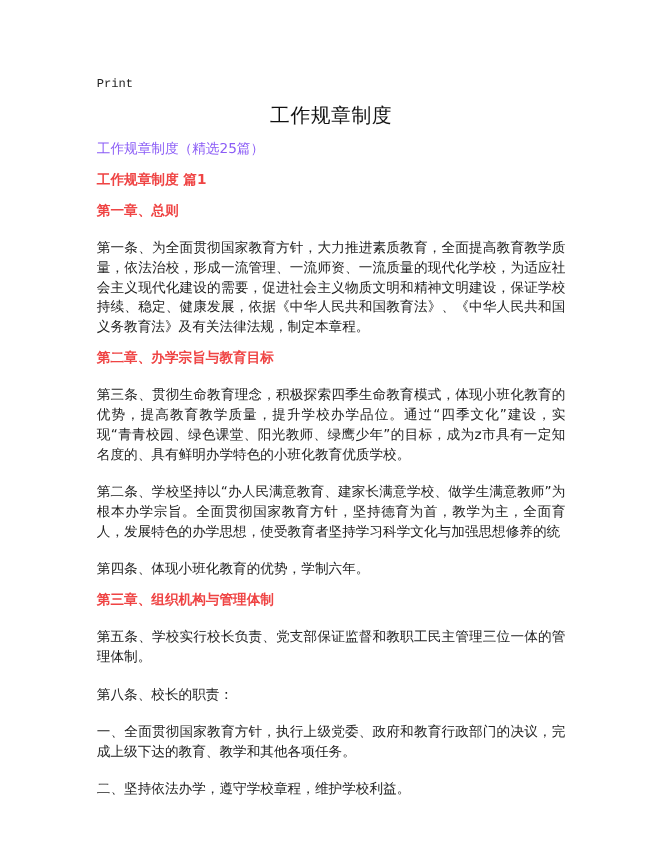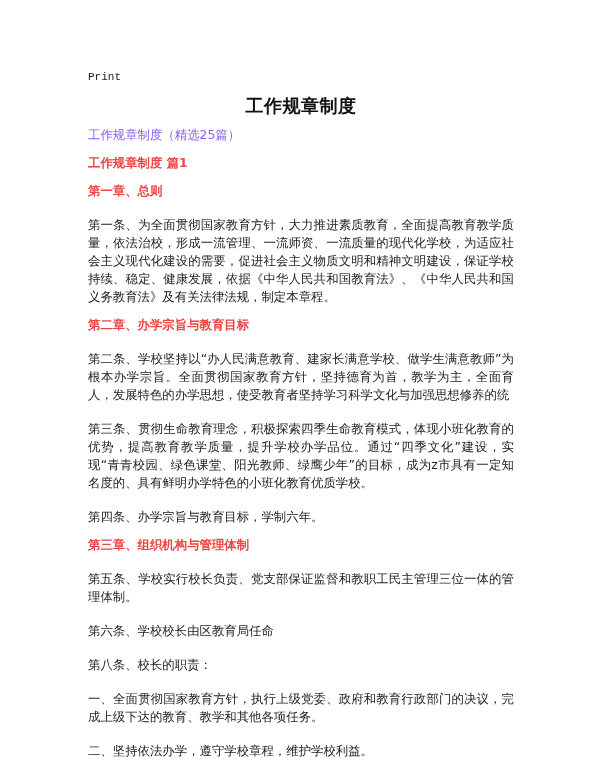--- a/index.html
+++ b/index.html
@@ -25,21 +25,21 @@
       font-family: Liberation Mono, monospace;
       font-size: 11px;
       line-height: 14px;
       color: #222;
       margin: 0 0 10px 0;
     }
     .doc-title {
       text-align: center;
       font-size: 18px;
       line-height: 24px;
-      font-weight: bold;
+      font-weight: normal;
       color: #111;
       margin: 0 0 8px 0;
       letter-spacing: 0.5px;
     }
     .subtitle {
       font-size: 12.4px;
       line-height: 18px;
       margin: 0 0 10px 0;
       color: #8b5cf6;
     }
@@ -64,22 +64,21 @@
 
 <div class="page">
   <div class="print-label">Print</div>
   <h1 class="doc-title">工作规章制度</h1>
   <p class="subtitle">工作规章制度（精选25篇）</p>
   <p class="section-heading">工作规章制度 篇1</p>
 
   <p class="section-heading">第一章、总则</p>
   <p class="para">第一条、为全面贯彻国家教育方针，大力推进素质教育，全面提高教育教学质量，依法治校，形成一流管理、一流师资、一流质量的现代化学校，为适应社会主义现代化建设的需要，促进社会主义物质文明和精神文明建设，保证学校持续、稳定、健康发展，依据《中华人民共和国教育法》、《中华人民共和国义务教育法》及有关法律法规，制定本章程。</p>
   <p class="section-heading">第二章、办学宗旨与教育目标</p>
+  <p class="para">第三条、贯彻生命教育理念，积极探索四季生命教育模式，体现小班化教育的优势，提高教育教学质量，提升学校办学品位。通过“四季文化”建设，实现“青青校园、绿色课堂、阳光教师、绿鹰少年”的目标，成为z市具有一定知名度的、具有鲜明办学特色的小班化教育优质学校。</p>
   <p class="para">第二条、学校坚持以“办人民满意教育、建家长满意学校、做学生满意教师”为根本办学宗旨。全面贯彻国家教育方针，坚持德育为首，教学为主，全面育人，发展特色的办学思想，使受教育者坚持学习科学文化与加强思想修养的统</p>
-  <p class="para">第三条、贯彻生命教育理念，积极探索四季生命教育模式，体现小班化教育的优势，提高教育教学质量，提升学校办学品位。通过“四季文化”建设，实现“青青校园、绿色课堂、阳光教师、绿鹰少年”的目标，成为z市具有一定知名度的、具有鲜明办学特色的小班化教育优质学校。</p>
-  <p class="para">第四条、办学宗旨与教育目标，学制六年。</p>
+  <p class="para">第四条、体现小班化教育的优势，学制六年。</p>
   <p class="section-heading">第三章、组织机构与管理体制</p>
   <p class="para">第五条、学校实行校长负责、党支部保证监督和教职工民主管理三位一体的管理体制。</p>
-  <p class="para">第六条、学校校长由区教育局任命</p>
   <p class="para">第八条、校长的职责：</p>
   <p class="para">一、全面贯彻国家教育方针，执行上级党委、政府和教育行政部门的决议，完成上级下达的教育、教学和其他各项任务。</p>
   <p class="para">二、坚持依法办学，遵守学校章程，维护学校利益。</p>
 </div>
 
 </body></html>

